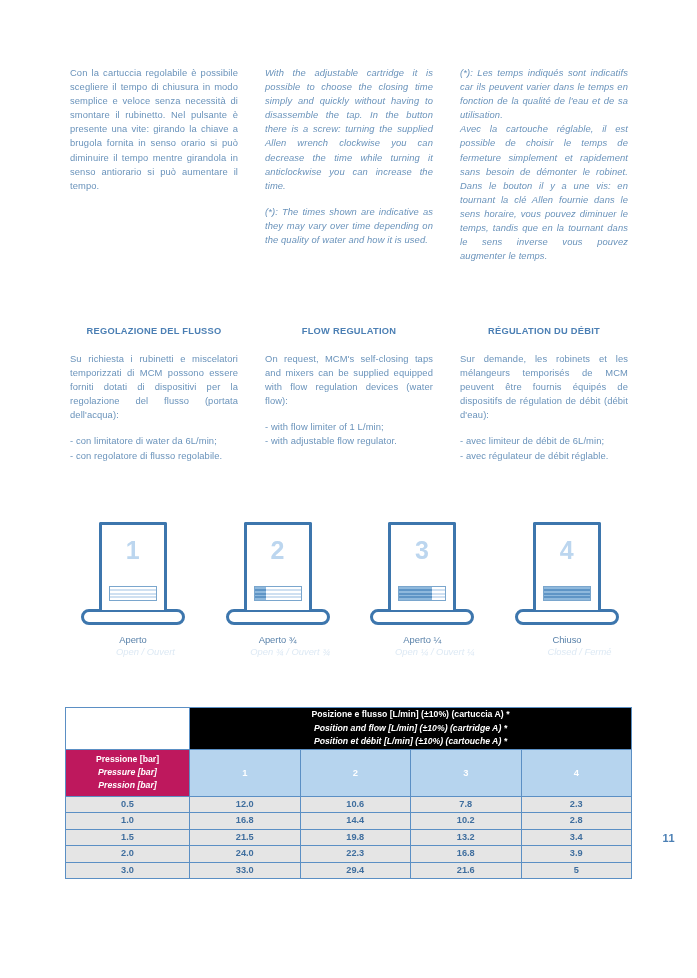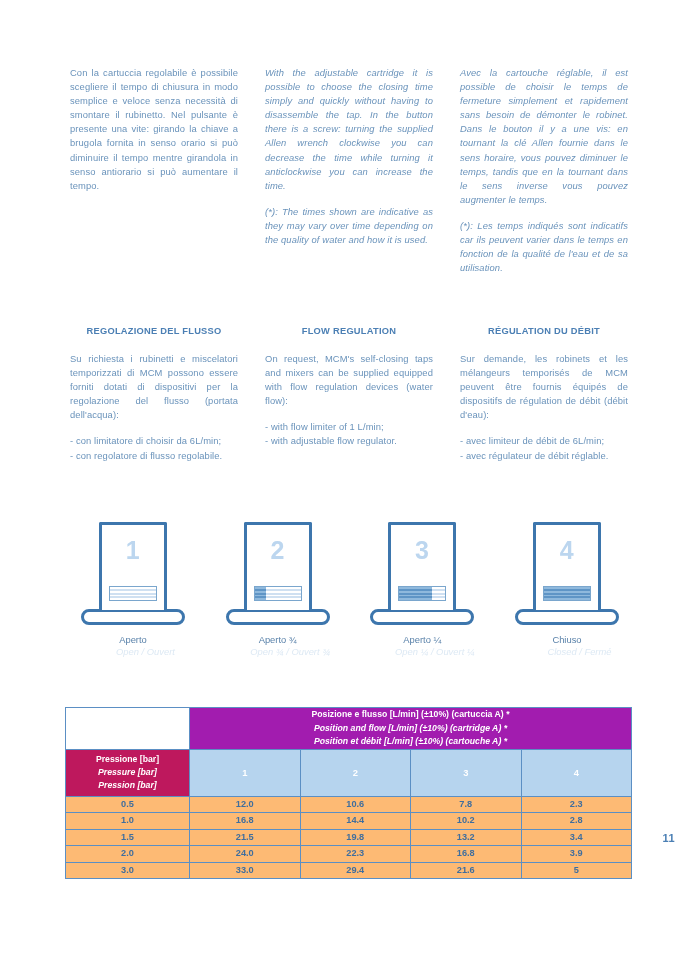--- a/index.html
+++ b/index.html
@@ -158,21 +158,21 @@
     padding: 0;
     text-align: center;
     vertical-align: middle;
   }
   td.corner-blank {
     border: none;
     background: #ffffff;
     width: 124px;
   }
   th.span-head {
-    background: #a21caf;
+    background: #000000;
     color: #ffffff;
     font-size: 8.7px;
     font-weight: bold;
     line-height: 13.5px;
     padding: 9px 4px 10px 4px;
   }
   th.span-head .l-it { font-style: italic; }
   td.press-label {
     background: #be185d;
     color: #ffffff;
@@ -184,21 +184,21 @@
   }
   td.press-label .l-it { font-style: italic; }
   td.colnum {
     background: #b6d4ee;
     color: #ffffff;
     font-size: 9.4px;
     font-weight: bold;
     height: 47px;
   }
   td.data {
-    background: #fdba74;
+    background: #e5e5e5;
     color: #3f6e9e;
     font-size: 9.2px;
     font-weight: bold;
     height: 15.6px;
     line-height: 15.6px;
   }
 
   .page-num {
     position: absolute;
     right: 22px;
@@ -219,31 +219,31 @@
     <div class="col it">
       <p class="para">Con la cartuccia regolabile è possibile scegliere il tempo di chiusura in modo semplice e veloce senza necessità di smontare il rubinetto. Nel pulsante è presente una vite: girando la chiave a brugola fornita in senso orario si può diminuire il tempo mentre girandola in senso antiorario si può aumentare il tempo.</p>
     </div>
 
     <div class="col en">
       <p class="para">With the adjustable cartridge it is possible to choose the closing time simply and quickly without having to disassemble the tap. In the button there is a screw: turning the supplied Allen wrench clockwise you can decrease the time while turning it anticlockwise you can increase the time.</p>
       <p class="para last">(*): The times shown are indicative as they may vary over time depending on the quality of water and how it is used.</p>
     </div>
 
     <div class="col fr">
+      <p class="para last">(*): Les temps indiqués sont indicatifs car ils peuvent varier dans le temps en fonction de la qualité de l'eau et de sa utilisation.</p>
       <p class="para">Avec la cartouche réglable, il est possible de choisir le temps de fermeture simplement et rapidement sans besoin de démonter le robinet. Dans le bouton il y a une vis: en tournant la clé Allen fournie dans le sens horaire, vous pouvez diminuer le temps, tandis que en la tournant dans le sens inverse vous pouvez augmenter le temps.</p>
-      <p class="para last">(*): Les temps indiqués sont indicatifs car ils peuvent varier dans le temps en fonction de la qualité de l'eau et de sa utilisation.</p>
     </div>
   </div>
 
   <div class="cols2">
 
     <div class="col">
       <h2 class="sect-title">REGOLAZIONE DEL FLUSSO</h2>
       <p class="para">Su richiesta i rubinetti e miscelatori temporizzati di MCM possono essere forniti dotati di dispositivi per la regolazione del flusso (portata dell'acqua):</p>
-      <p class="para" style="margin-bottom:0">- con limitatore di choisir da 6L/min;</p>
+      <p class="para" style="margin-bottom:0">- con limitatore di water da 6L/min;</p>
       <p class="para last">- con regolatore di flusso regolabile.</p>
     </div>
 
     <div class="col">
       <h2 class="sect-title">FLOW REGULATION</h2>
       <p class="para">On request, MCM's self-closing taps and mixers can be supplied equipped with flow regulation devices (water flow):</p>
       <p class="para" style="margin-bottom:0;text-align:left">- with flow limiter of 1 L/min;</p>
       <p class="para last" style="text-align:left">- with adjustable flow regulator.</p>
     </div>
 

